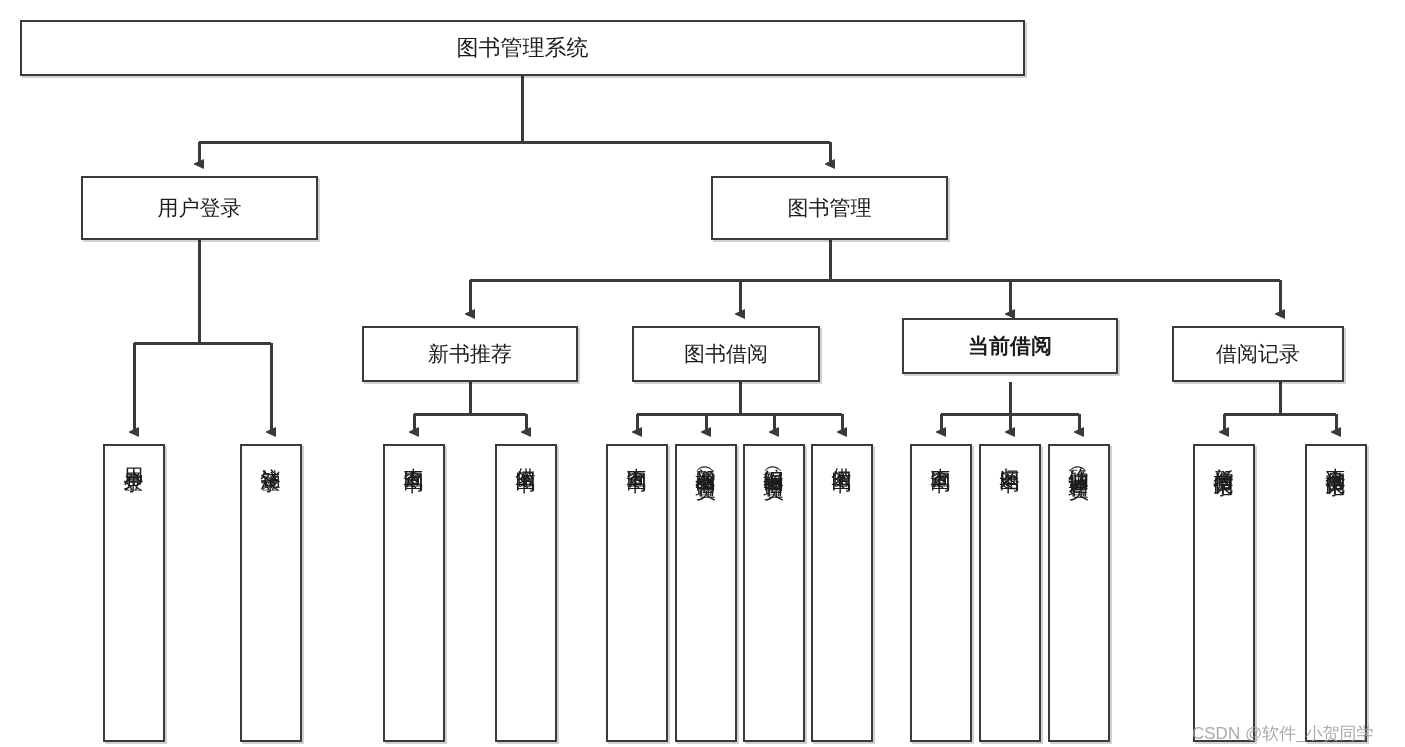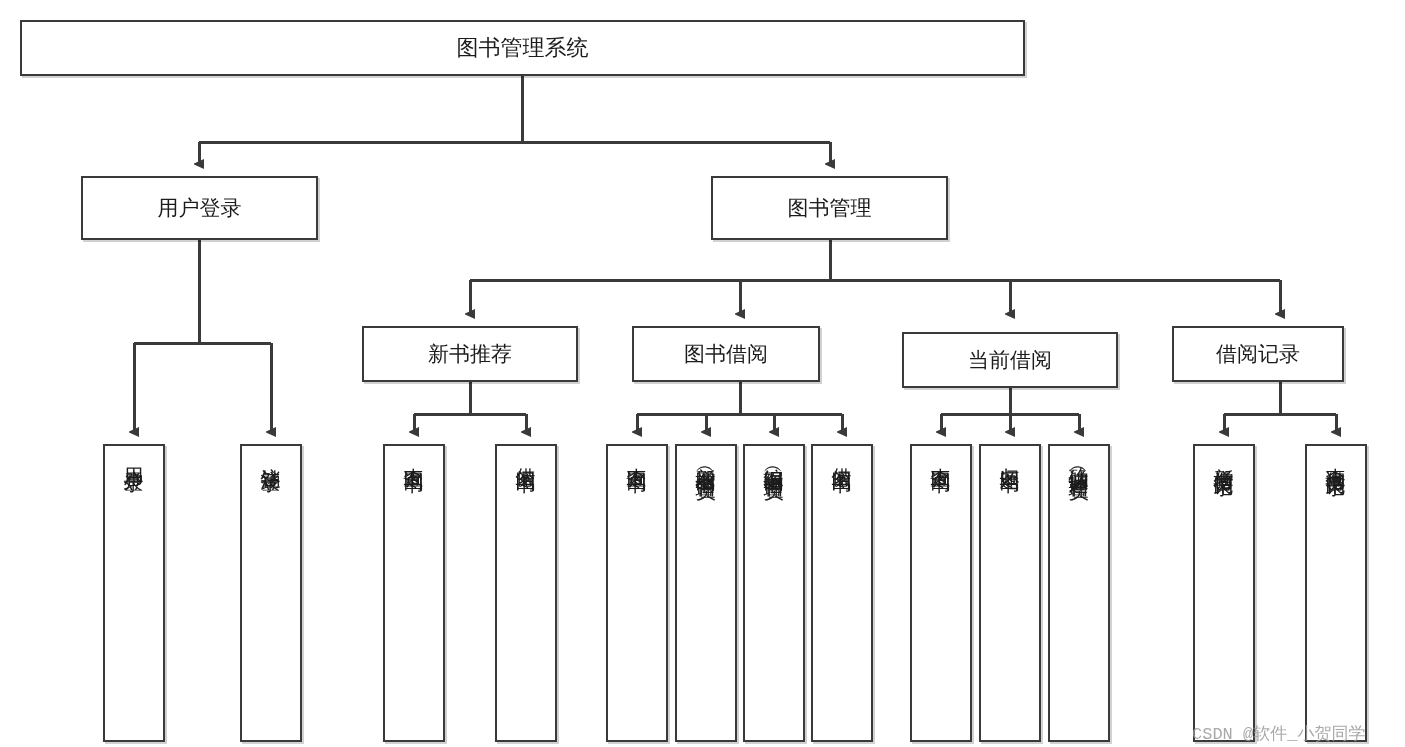--- a/index.html
+++ b/index.html
@@ -56,21 +56,21 @@
     line-height: 1;
   }
   .node-leaf {
     align-items: flex-start;
     padding-top: 6px;
   }
   .watermark {
     position: absolute;
     color: #9a9a9a;
     font-size: 17px;
-    font-family: Liberation Mono, monospace;
+    font-family: Liberation Sans, sans-serif;
     white-space: nowrap;
     pointer-events: none;
     opacity: 0.85;
   }
 </style>
 </head>
 <body>
 
 <div id="diagram-root">
 
@@ -134,21 +134,21 @@
   <div class="node-box node-l2" style="left:711px; top:168px; width:237px; height:64px;">
     <span class="node-label">图书管理</span>
   </div>
 
   <div class="node-box node-l3" style="left:362px; top:318px; width:216px; height:56px;">
     <span class="node-label">新书推荐</span>
   </div>
   <div class="node-box node-l3" style="left:632px; top:318px; width:188px; height:56px;">
     <span class="node-label">图书借阅</span>
   </div>
-  <div class="node-box node-l3" style="left:902px; top:324px; width:216px; height:56px;">
+  <div class="node-box node-l3" style="left:902px; top:310px; width:216px; height:56px;font-weight:bold;">
     <span class="node-label">当前借阅</span>
   </div>
   <div class="node-box node-l3" style="left:1172px; top:318px; width:172px; height:56px;">
     <span class="node-label">借阅记录</span>
   </div>
 
   <div class="node-box node-leaf" style="left:103px; top:436px; width:62px; height:298px;">
     <span class="node-label">用户登录</span>
   </div>
   <div class="node-box node-leaf" style="left:240px; top:436px; width:62px; height:298px;">

